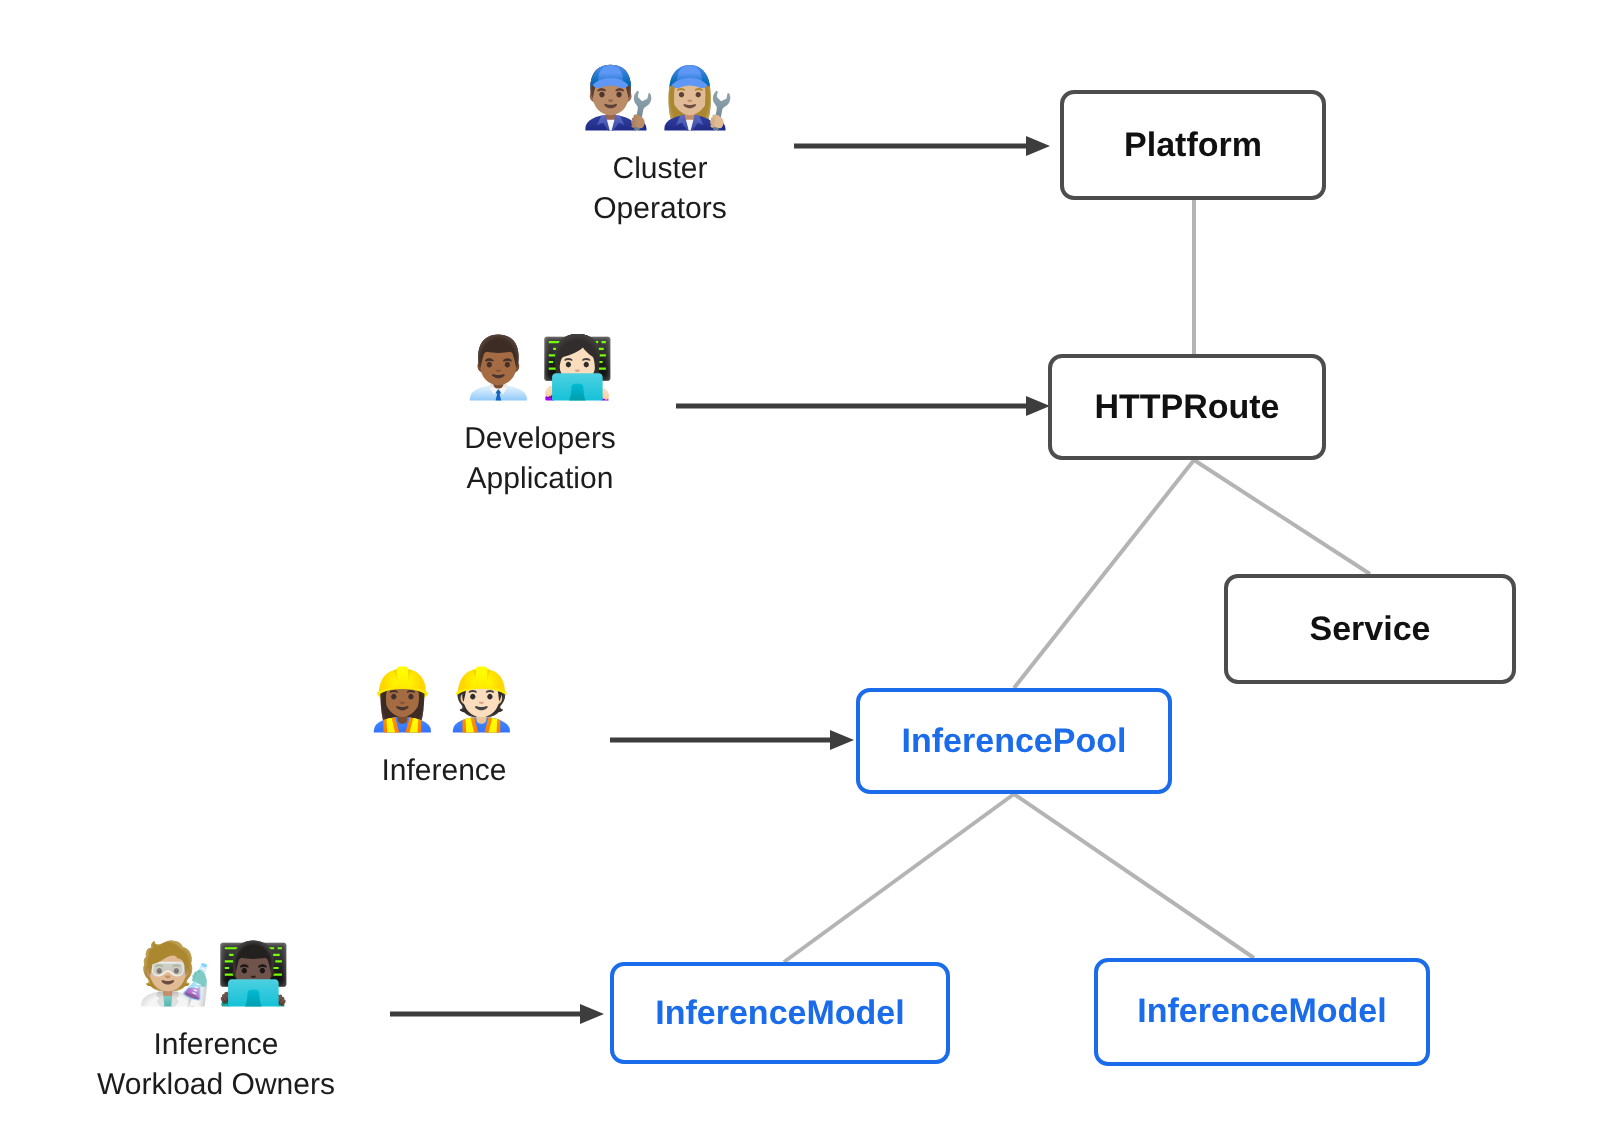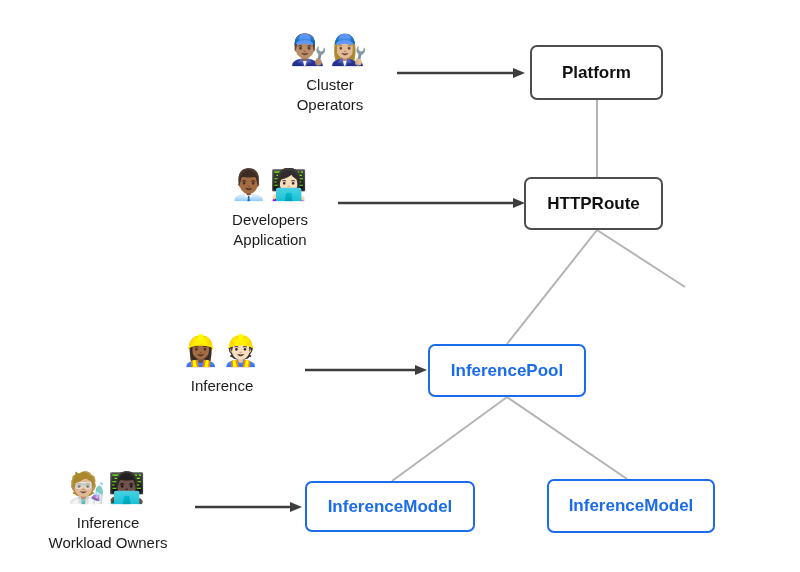--- a/index.html
+++ b/index.html
@@ -96,20 +96,23 @@
     <line class="arrow" x1="305" y1="370" x2="416" y2="370" marker-end="url(#ah)"></line>
     <line class="arrow" x1="195" y1="507" x2="291" y2="507" marker-end="url(#ah)"></line>
   </svg>
 
   <div class="node" id="node-gateway">
     <span>Platform</span>
   </div>
   <div class="node" id="node-httproute">
     <span>HTTPRoute</span>
   </div>
+  <div class="node" id="node-service">
+    <span>Service</span>
+  </div>
   <div class="node blue" id="node-inferencepool">
     <span>InferencePool</span>
   </div>
   <div class="node blue" id="node-inferencemodel-left">
     <span>InferenceModel</span>
   </div>
   <div class="node blue" id="node-inferencemodel-right">
     <span>InferenceModel</span>
   </div>
 

